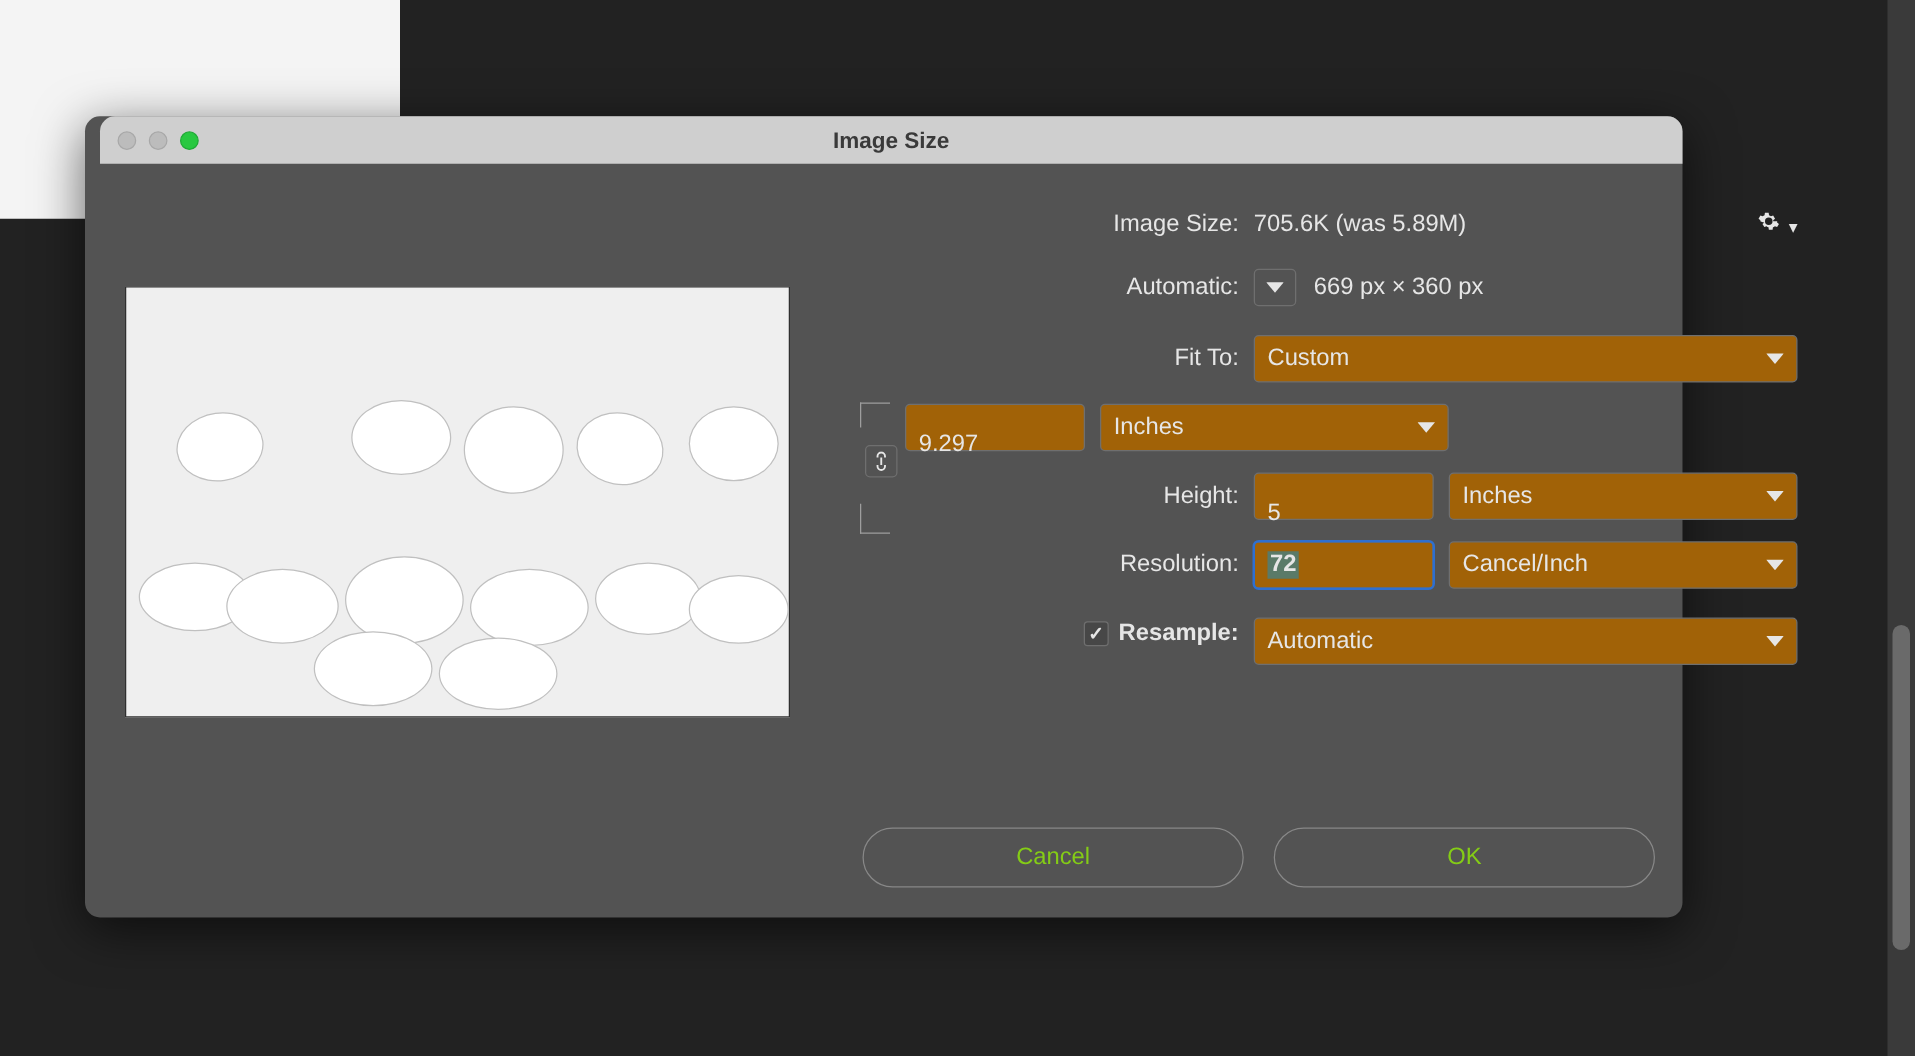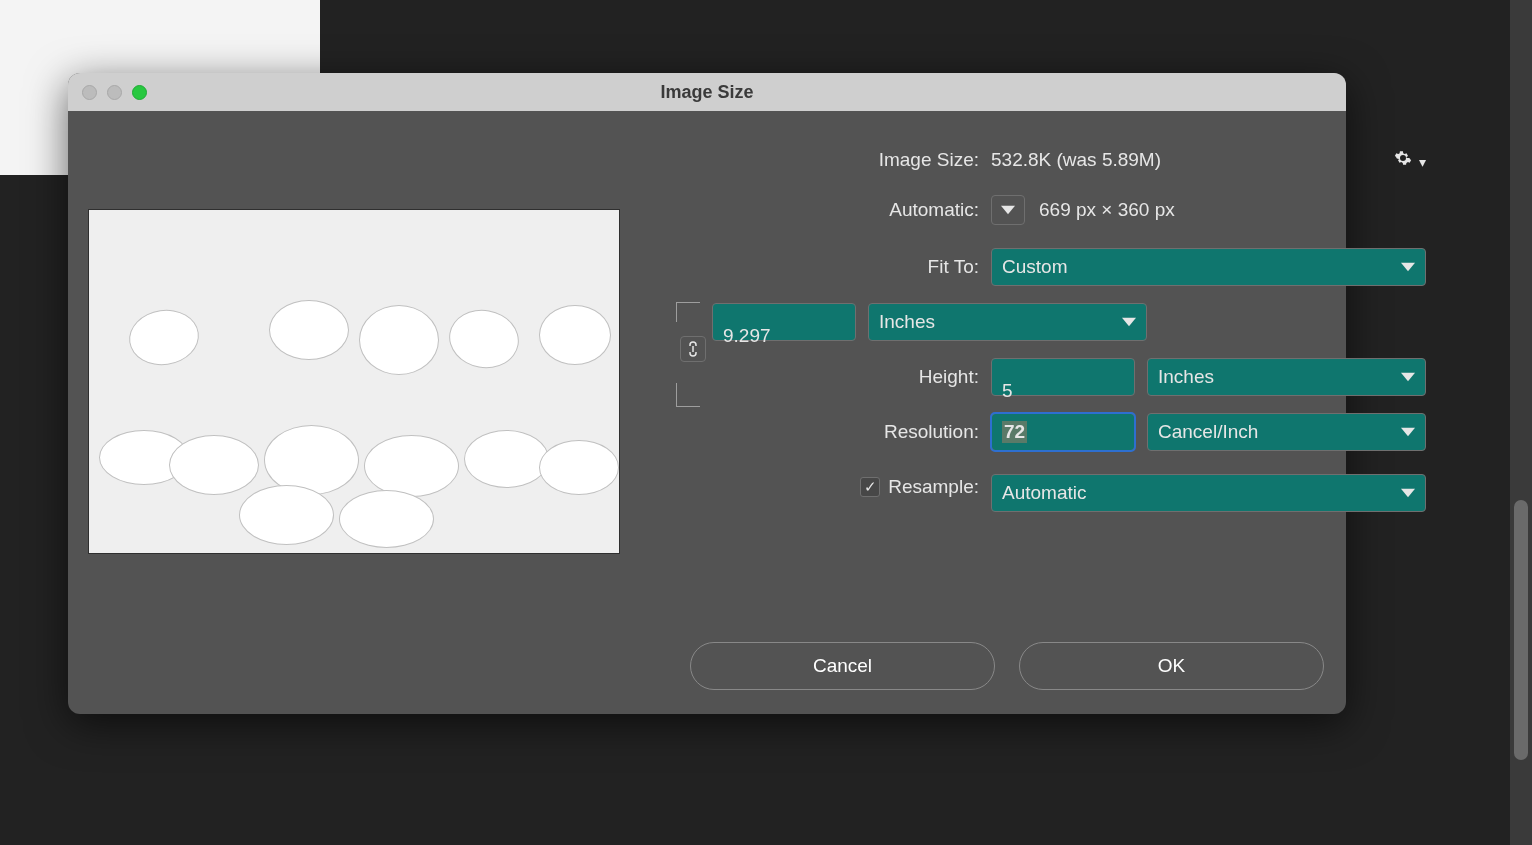--- a/index.html
+++ b/index.html
@@ -3,23 +3,23 @@
 <meta charset="utf-8">
 <style>
   * { box-sizing: border-box; margin: 0; padding: 0; font-family: -apple-system, "Helvetica Neue", Arial, sans-serif; }
   body { width: 1532px; height: 845px; background: #222222; overflow: hidden; position: relative; }
   .canvas-image { position: absolute; left: 0; top: 0; width: 320px; height: 175px; background: #f4f4f4; }
 
   .scrollbar-track { position:absolute; right:0; top:0; width:22px; height:845px; background:#3a3a3a; }
   .scrollbar-thumb { position:absolute; right:4px; top:500px; width:14px; height:260px; background:#6a6a6a; border-radius:7px; }
 
   .dialog {
-    position: absolute; left: 68px; top: 73px; width: 1278px; height: 641px;
+    position: absolute; left: 68px; top: 93px; width: 1278px; height: 641px;
     background: #535353; border-radius: 12px; box-shadow: 0 10px 40px rgba(0,0,0,0.6);
-    display: flex; flex-direction: column;
+    display: flex; flex-direction: column; padding-left: 12px;
   }
   .titlebar {
     height: 38px; background: #cfcfcf; border-radius: 12px 12px 0 0;
     display: flex; align-items: center; position: relative;
   }
   .traffic { display: flex; gap: 10px; margin-left: 14px; }
   .tl { width: 15px; height: 15px; border-radius: 50%; }
   .tl.red { background: #bcbcbc; border:1px solid #a8a8a8;}
   .tl.yellow { background: #bcbcbc; border:1px solid #a8a8a8;}
   .tl.green { background: #28c840; border:1px solid #1faa35;}
@@ -38,21 +38,21 @@
   .value-text { font-size:19px; }
   .gear { margin-left:auto; }
   .gear svg { width:18px; height:18px; fill:#e6e6e6; }
 
   .dim-btn {
     width:34px; height:30px; border:1px solid #6f6f6f; border-radius:4px; background:#535353;
     display:flex; align-items:center; justify-content:center; margin-right:14px;
   }
 
   .select, .input {
-    height: 38px; background:#0f766e; border:1px solid #6f6f6f; border-radius:4px;
+    height: 38px; background:#a16207; border:1px solid #6f6f6f; border-radius:4px;
     color:#e6e6e6; font-size:19px; padding:0 10px; display:flex; align-items:center; justify-content:space-between;
   }
   .select { }
   .select .caret { margin-left:auto; }
   .input { font-family: inherit; }
   .input-el { background:transparent; border:none; color:#e6e6e6; font-size:19px; width:100%; outline:none;margin-top:28px; }
   .input.focused { outline:2px solid #2e6fd0; outline-offset:-1px;font-weight:bold; }
   .sel-highlight { background:#5a7a68; padding:0 2px; }
 
   .fit-select { width:435px; }
@@ -69,21 +69,21 @@
     background:#535353; display:flex; align-items:center; justify-content:center;
   }
 
   .checkbox { width:20px; height:20px; border:1px solid #6f6f6f; border-radius:3px; background:#474747;
     display:flex; align-items:center; justify-content:center; margin-right:8px;}
   .checkbox.checked::after { content:"✓"; color:#e6e6e6; font-size:15px; }
 
   .footer { display:flex; justify-content:flex-end; gap:24px; padding: 0 22px 24px 0; }
   .btn {
     width:305px; height:48px; border-radius:26px; border:1px solid #888; background:transparent;
-    color:#ffffff; font-size:19px; display:flex; align-items:center; justify-content:center;
+    color:#84cc16; font-size:19px; display:flex; align-items:center; justify-content:center;
   }
 
   .caret-svg { width:14px; height:14px; }
 </style>
 </head>
 <body>
 
 <div class="canvas-image"></div>
 <div class="scrollbar-track">
   <div class="scrollbar-thumb"></div>
@@ -114,21 +114,21 @@
         <div class="pin" style="left:375px; top:220px; width:85px; height:58px;"></div>
         <div class="pin" style="left:450px; top:230px; width:80px; height:55px;"></div>
         <div class="pin" style="left:150px; top:275px; width:95px; height:60px;"></div>
         <div class="pin" style="left:250px; top:280px; width:95px; height:58px;"></div>
       </div>
     </div>
 
     <div class="form-col">
       <div class="row" style="height:42px;">
         <div class="label">Image Size:</div>
-        <div class="value-text">532.8K (was 5.89M)</div>
+        <div class="value-text">705.6K (was 5.89M)</div>
         <div class="gear">
           <svg viewBox="0 0 24 24">
               <path d="M12 8a4 4 0 100 8 4 4 0 000-8zm9 4a7 7 0 01-.1 1.2l2 1.6-2 3.4-2.4-.9a7 7 0 01-2 1.2l-.4 2.5h-4l-.4-2.5a7 7 0 01-2-1.2l-2.4.9-2-3.4 2-1.6A7 7 0 013 12a7 7 0 01.1-1.2l-2-1.6 2-3.4 2.4.9a7 7 0 012-1.2L7.9 3h4l.4 2.5a7 7 0 012 1.2l2.4-.9 2 3.4-2 1.6c.1.4.1.8.1 1.2z"></path>
             </svg>
           <span style="color:#e6e6e6; font-size:14px; margin-left:2px;">▾</span>
         </div>
       </div>
 
       <div class="row" style="height:58px;">
         <div class="label">Automatic:</div>
@@ -198,21 +198,21 @@
         </div>
         <div class="select wh-unit">
           <span>Cancel/Inch</span>
           <svg class="caret-svg caret" viewBox="0 0 10 6">
               <path d="M0 0l5 6 5-6z" fill="#e6e6e6"></path>
             </svg>
         </div>
       </div>
 
       <div class="row resample-row">
-        <div class="label" style="display:flex; justify-content:flex-end; align-items:center;">
+        <div class="label" style="display:flex; justify-content:flex-end; align-items:center;font-weight:bold;">
           <div class="checkbox checked"></div>
           <span>Resample:</span>
         </div>
         <div class="select">
           <span>Automatic</span>
           <svg class="caret-svg caret" viewBox="0 0 10 6">
               <path d="M0 0l5 6 5-6z" fill="#e6e6e6"></path>
             </svg>
         </div>
       </div>

